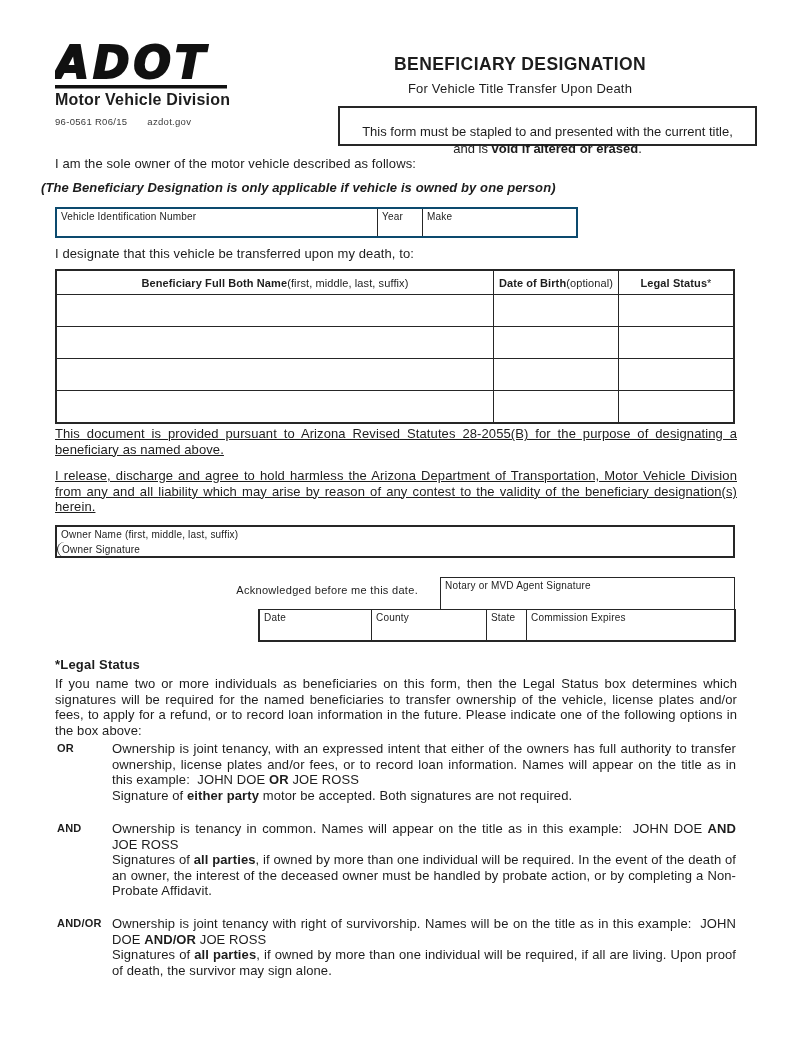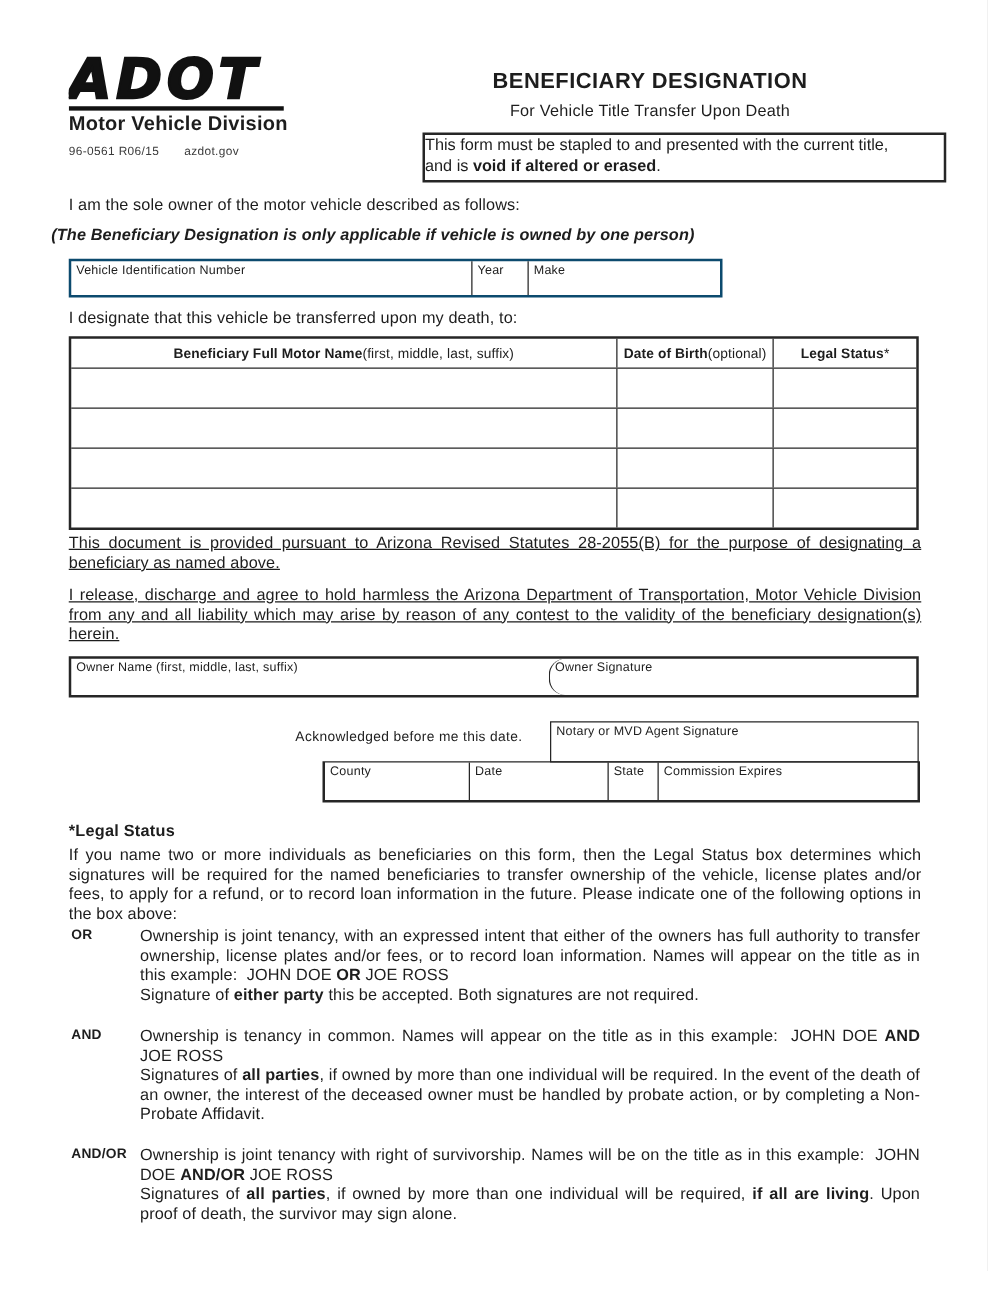--- a/index.html
+++ b/index.html
@@ -20,42 +20,42 @@
   .logo-svg{display:block;}
   .division{font-size:16px;font-weight:bold;letter-spacing:0.2px;margin-top:1px;}
   .form-meta{font-size:9.5px;margin-top:7px;color:#3a3a3a;letter-spacing:0.3px;}
   .form-meta .site{margin-left:20px;}
   .title-block{left:280px;top:54px;width:480px;text-align:center;}
   .doc-title{font-size:17.5px;font-weight:bold;letter-spacing:0.4px;}
   .doc-subtitle{font-size:13px;margin-top:6px;letter-spacing:0.2px;}
   .notice-box{
     left:338px;top:106px;width:419px;height:40px;
     border:2px solid #262626;box-sizing:border-box;
-    text-align:left;font-size:13px;line-height:16.5px;padding-top:0;
+    text-align:center;font-size:13px;line-height:16.5px;padding-top:16px;
   }
   
   .vin-table{left:55px;top:207px;width:523px;height:31px;border:2px solid #0c4a6e;box-sizing:border-box;display:flex;}
   .cell{box-sizing:border-box;position:relative;}
   .cell + .cell{border-left:1.5px solid #262626;}
   .cell-label{font-size:10px;padding:2px 4px;letter-spacing:0.2px;}
   .vin-c1{width:320px;}
   .vin-c2{width:45px;}
   .vin-c3{flex:1;}
   
   .ben-table{left:55px;top:269px;width:680px;border:2px solid #262626;box-sizing:border-box;}
   .ben-row{display:flex;height:31px;border-top:1.5px solid #262626;}
   .ben-head{display:flex;height:23px;}
   .ben-head .cell{display:flex;align-items:center;justify-content:center;font-size:11px;letter-spacing:0.1px;}
   .ben-c1{width:436px;}
   .ben-c2{width:125px;}
   .ben-c3{flex:1;}
   
   .para{left:55px;width:682px;text-decoration:underline;}
   
-  .owner-table{left:55px;top:525px;width:680px;height:33px;border:2px solid #262626;box-sizing:border-box;display:flex;}
+  .owner-table{left:55px;top:525px;width:680px;height:33px;border:2px solid #262626;box-sizing:border-box;display:flex;flex-direction:column;}
   .own-c1{width:382px;}
   .own-c2{flex:1;border-radius:13px;}
   
   .ack-label{left:40px;top:584px;width:378px;text-align:right;font-size:11px;letter-spacing:0.3px;}
   .notary-sig-box{left:440px;top:577px;width:295px;height:33px;border:1.5px solid #262626;box-sizing:border-box;}
   .notary-row{left:258px;top:609px;width:478px;height:33px;border:2px solid #262626;border-top:1.5px solid #262626;box-sizing:border-box;display:flex;}
   .not-c1{width:111px;}
   .not-c2{width:115px;}
   .not-c3{width:40px;}
   .not-c4{flex:1;}
@@ -104,21 +104,21 @@
     <div class="cell vin-c3">
       <div class="cell-label">Make</div>
     </div>
   </div>
 
   <div class="abs body-text" style="left:55px;top:246px;">I designate that this vehicle be transferred upon my death, to:</div>
 
   <div class="abs ben-table">
     <div class="ben-head">
       <div class="cell ben-c1">
-          <span style="font-weight: bold;">Beneficiary Full Motor Name</span>
+          <span style="font-weight: bold;">Beneficiary Full Both Name</span>
           <span> (first, middle, last, suffix)</span>
         </div>
       <div class="cell ben-c2">
           <span style="font-weight: bold;">Date of Birth</span>
           <span> (optional)</span>
         </div>
       <div class="cell ben-c3">
           <span style="font-weight: bold;">Legal Status</span>
           <span> *</span>
         </div>
@@ -156,48 +156,48 @@
     <div class="cell own-c2">
       <div class="cell-label">Owner Signature</div>
     </div>
   </div>
 
   <div class="abs ack-label">Acknowledged before me this date.</div>
   <div class="abs notary-sig-box">
     <div class="cell-label">Notary or MVD Agent Signature</div>
   </div>
   <div class="abs notary-row">
+    <div class="cell not-c1">
+      <div class="cell-label">Date</div>
+    </div>
     <div class="cell not-c2">
       <div class="cell-label">County</div>
-    </div>
-    <div class="cell not-c1">
-      <div class="cell-label">Date</div>
     </div>
     <div class="cell not-c3">
       <div class="cell-label">State</div>
     </div>
     <div class="cell not-c4">
       <div class="cell-label">Commission Expires</div>
     </div>
   </div>
 
   <div class="abs legal-heading">*Legal Status</div>
   <div class="abs legal-intro body-text just">If you name two or more individuals as beneficiaries on this form, then the Legal Status box determines which signatures will be required for the named beneficiaries to transfer ownership of the vehicle, license plates and/or fees, to apply for a refund, or to record loan information in the future. Please indicate one of the following options in the box above:</div>
 
   <div class="abs option-label" style="top:742px;">OR</div>
   <div class="abs option-text body-text" style="top:741px;">
     <div class="just"><span>Ownership is joint tenancy, with an expressed intent that either of the owners has full authority to transfer ownership, license plates and/or fees, or to record loan information. Names will appear on the title as in this example: &nbsp;JOHN DOE </span><span style="font-weight: bold;">OR</span><span> JOE ROSS</span></div>
-    <div><span>Signature of </span><span style="font-weight: bold;">either party</span><span> this be accepted. Both signatures are not required.</span></div>
+    <div><span>Signature of </span><span style="font-weight: bold;">either party</span><span> motor be accepted. Both signatures are not required.</span></div>
   </div>
 
   <div class="abs option-label" style="top:822px;">AND</div>
   <div class="abs option-text body-text" style="top:821px;">
     <div class="just"><span>Ownership is tenancy in common. Names will appear on the title as in this example: &nbsp;JOHN DOE </span><span style="font-weight: bold;">AND</span><span> JOE ROSS</span></div>
     <div class="just"><span>Signatures of </span><span style="font-weight: bold;">all parties</span><span>, if owned by more than one individual will be required. In the event of the death of an owner, the interest of the deceased owner must be handled by probate action, or by completing a Non-Probate Affidavit.</span></div>
   </div>
 
   <div class="abs option-label" style="top:917px;">AND/OR</div>
   <div class="abs option-text body-text" style="top:916px;">
     <div class="just"><span>Ownership is joint tenancy with right of survivorship. Names will be on the title as in this example: &nbsp;JOHN DOE </span><span style="font-weight: bold;">AND/OR</span><span> JOE ROSS</span></div>
-    <div class="just"><span>Signatures of </span><span style="font-weight: bold;">all parties</span><span>, if owned by more than one individual will be required, </span><span style="font-weight: bold;">if all are living</span><span>. Upon proof of death, the survivor may sign alone.</span></div>
+    <div class="just"><span>Signatures of </span><span style="font-weight: bold;">all parties</span><span>, if owned by more than one individual will be required, </span><span style="font-weight: normal;">if all are living</span><span>. Upon proof of death, the survivor may sign alone.</span></div>
   </div>
 
 </div>
 
 </body></html>

